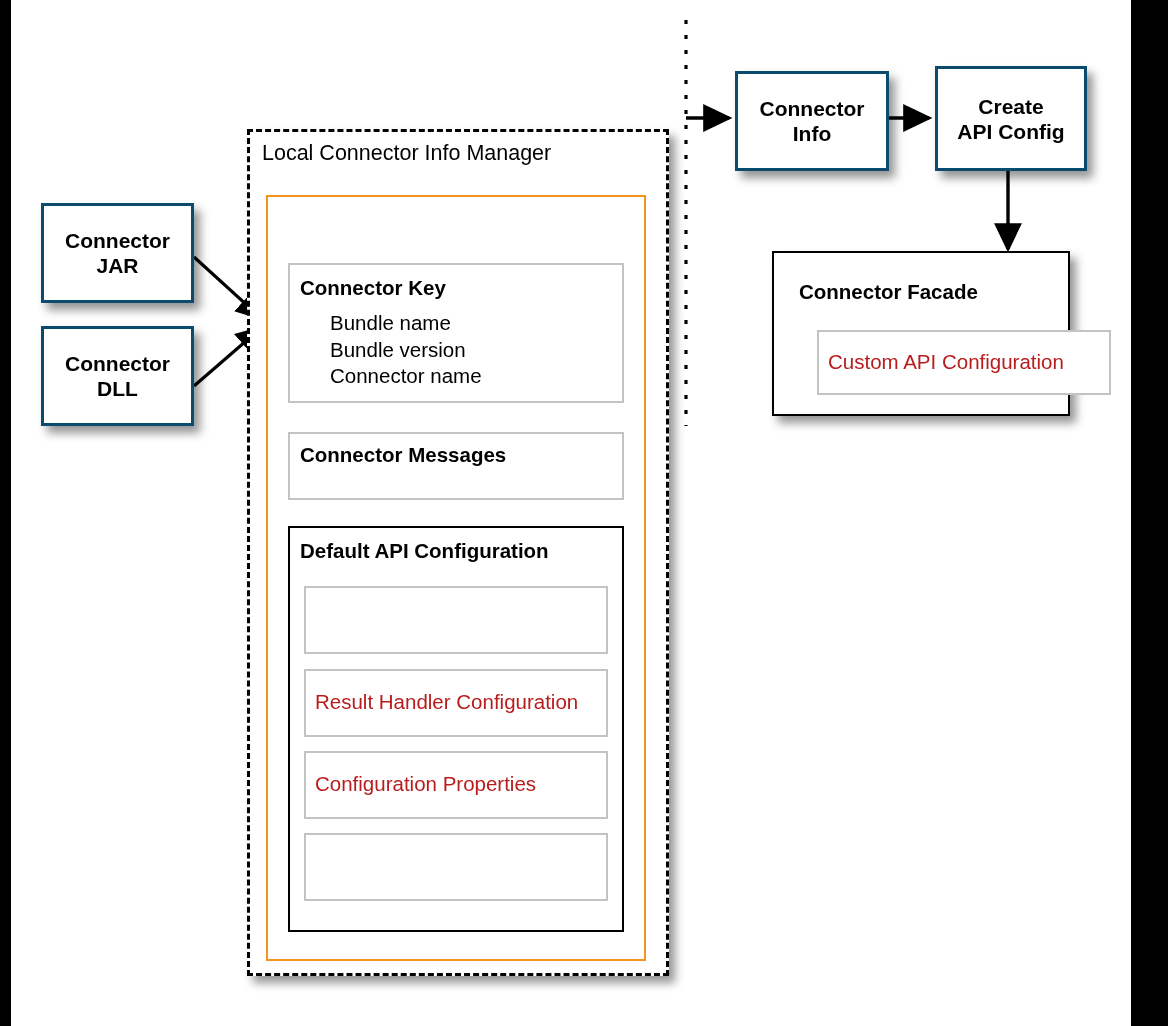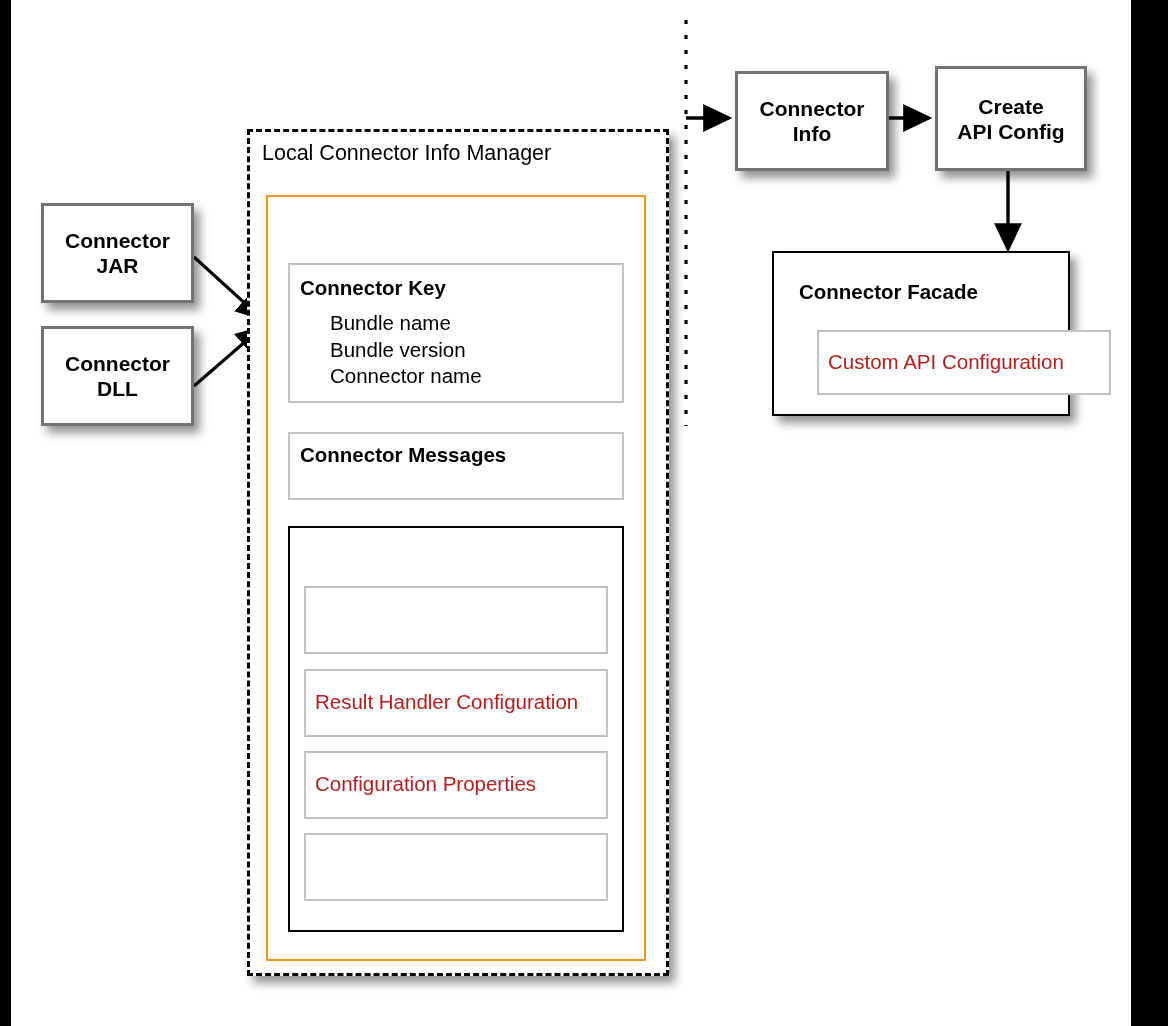--- a/index.html
+++ b/index.html
@@ -28,21 +28,21 @@
   .edge-left  { left: 0;    width: 11px;  height: 1026px; }
   .edge-right { left: 1131px; width: 37px; height: 1026px; }
 
   .node {
     position: absolute;
     box-sizing: border-box;
     background: #ffffff;
   }
   
   .solid-box {
-    border: 3px solid #737373;
+    border: 3px solid #0c4a6e;
     box-shadow: 6px 7px 9px rgba(0,0,0,0.42);
   }
   .solid-box-thin {
     border: 2.5px solid #000000;
   }
   .dashed-box {
     border: 3px dashed #000000;
     box-shadow: 6px 7px 9px rgba(0,0,0,0.42);
   }
   .orange-box {
@@ -153,20 +153,21 @@
   <div class="key-lines" style="left:300px; top:310px;margin-left:30px;">Bundle name
 Bundle version
 Connector name</div>
 
   <div class="node gray-box" style="left:288px; top:432px; width:336px; height:68px;">
   </div>
   <div class="hdr-sm" style="left:300px; top:443px;">Connector Messages</div>
 
   <div class="node solid-box-thin" style="left:288px; top:526px; width:336px; height:406px;">
   </div>
+  <div class="hdr-sm" style="left:300px; top:539px;">Default API Configuration</div>
 
   <div class="node gray-box" style="left:304px; top:586px; width:304px; height:68px;">
   </div>
 
   <div class="node gray-box" style="left:304px; top:669px; width:304px; height:68px;">
   </div>
   <div class="plain" style="left:315px; top:690px;">Result Handler Configuration</div>
 
   <div class="node gray-box" style="left:304px; top:751px; width:304px; height:68px;">
   </div>

